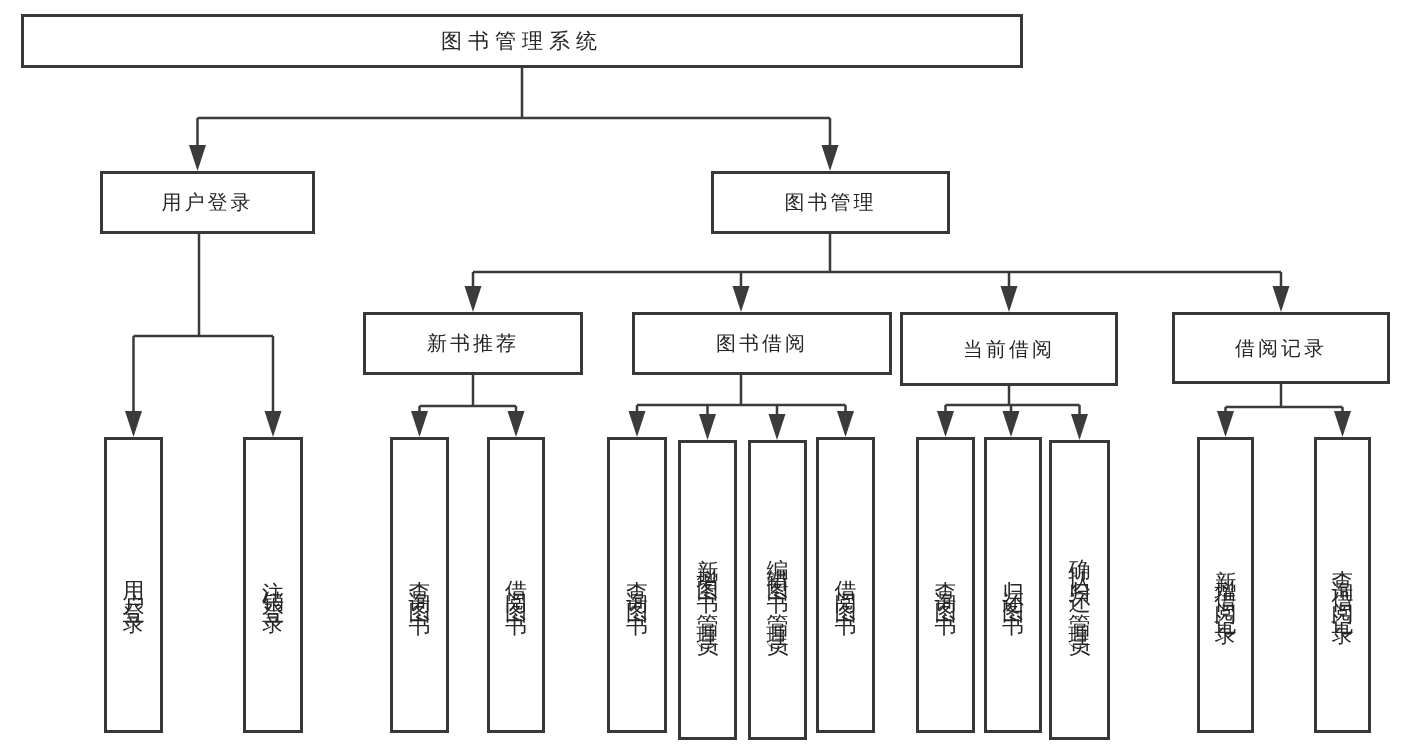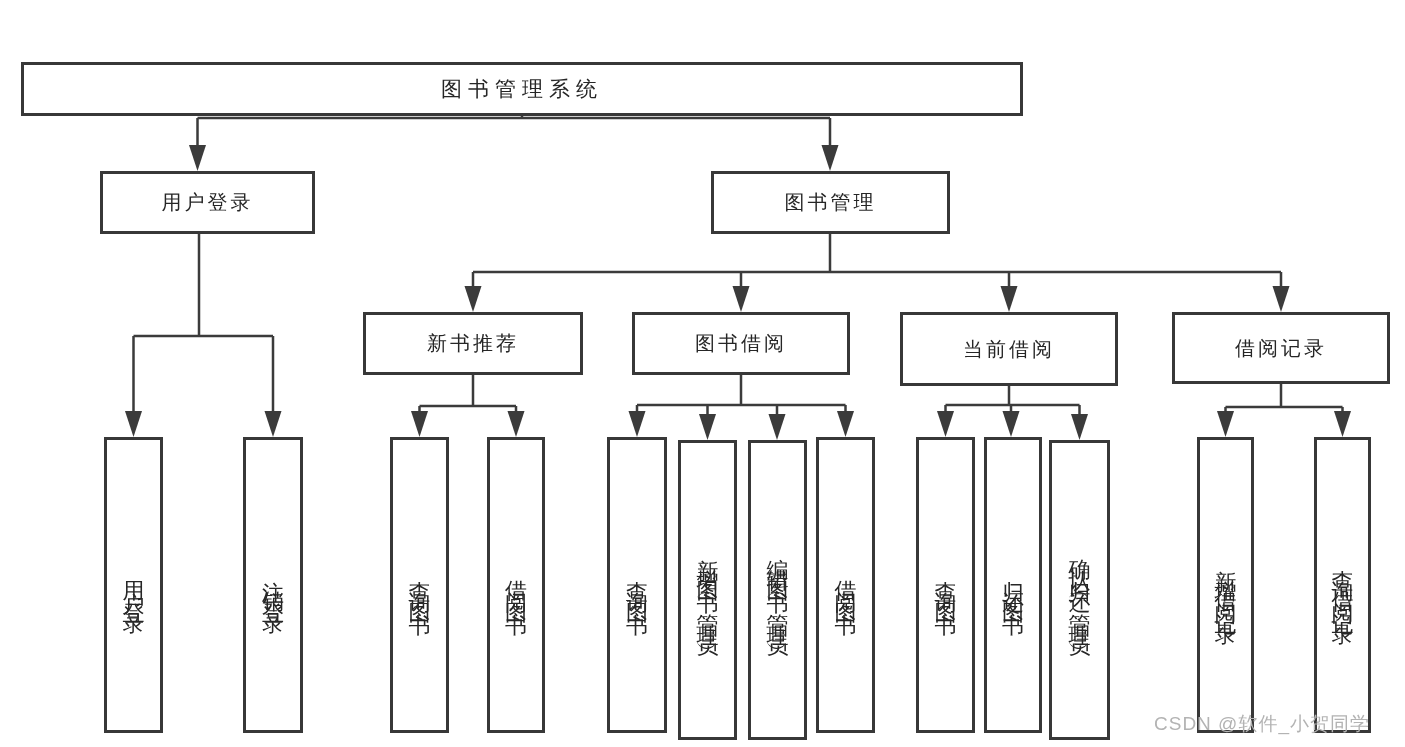--- a/index.html
+++ b/index.html
@@ -26,21 +26,21 @@
     border: 3px solid #383838;
     display: flex;
     align-items: center;
     justify-content: center;
     font-size: 20px;
     letter-spacing: 3px;
     color: #262626;
     z-index: 2;
     white-space: nowrap;
   }
-  .root-node { font-size: 21px; letter-spacing: 6px; margin-top: 48px; }
+  .root-node { font-size: 21px; letter-spacing: 6px; }
   .vnode {
     position: absolute;
     box-sizing: border-box;
     background: #ffffff;
     border: 3px solid #383838;
     display: flex;
     align-items: center;
     justify-content: center;
     writing-mode: vertical-rl;
     text-orientation: mixed;
@@ -107,21 +107,21 @@
       <path class="ar" d="M1334 411 L1351 411 L1342.5 437 Z"></path>
     </g>
   </svg>
 
   <div class="hnode root-node" style="left:21px;top:14px;width:1002px;height:54px">图书管理系统</div>
 
   <div class="hnode" style="left:100px;top:171px;width:215px;height:63px">用户登录</div>
   <div class="hnode" style="left:363px;top:312px;width:220px;height:63px">新书推荐</div>
 
   <div class="hnode" style="left:711px;top:171px;width:239px;height:63px">图书管理</div>
-  <div class="hnode" style="left:632px;top:312px;width:218px;height:63px">图书借阅</div>
+  <div class="hnode" style="left:632px;top:312px;width:260px;height:63px">图书借阅</div>
   <div class="hnode" style="left:900px;top:312px;width:218px;height:74px">当前借阅</div>
   <div class="hnode" style="left:1172px;top:312px;width:218px;height:72px">借阅记录</div>
 
   <div class="vnode" style="left:104px;top:437px;width:59px;height:296px">用户登录</div>
   <div class="vnode" style="left:243px;top:437px;width:60px;height:296px">注销登录</div>
 
   <div class="vnode" style="left:390px;top:437px;width:59px;height:296px">查询图书</div>
   <div class="vnode" style="left:487px;top:437px;width:58px;height:296px">借阅图书</div>
 
   <div class="vnode" style="left:607px;top:437px;width:60px;height:296px">查询图书</div>
@@ -129,15 +129,14 @@
   <div class="vnode" style="left:748px;top:440px;width:59px;height:300px">编辑图书（管理员）</div>
   <div class="vnode" style="left:816px;top:437px;width:59px;height:296px">借阅图书</div>
 
   <div class="vnode" style="left:916px;top:437px;width:59px;height:296px">查询图书</div>
   <div class="vnode" style="left:984px;top:437px;width:58px;height:296px">归还图书</div>
   <div class="vnode" style="left:1049px;top:440px;width:61px;height:300px">确认归还（管理员）</div>
 
   <div class="vnode" style="left:1197px;top:437px;width:57px;height:296px">新增借阅记录</div>
   <div class="vnode" style="left:1314px;top:437px;width:57px;height:296px">查询借阅记录</div>
 
-  <div class="watermark">CSDN @软件_小贺同学</div>
 
 </div>
 
 </body></html>

